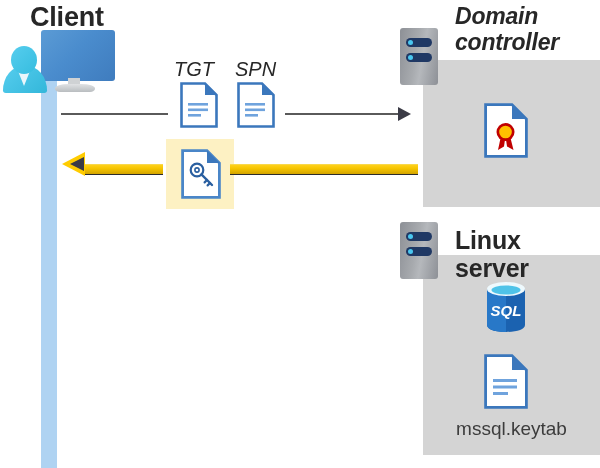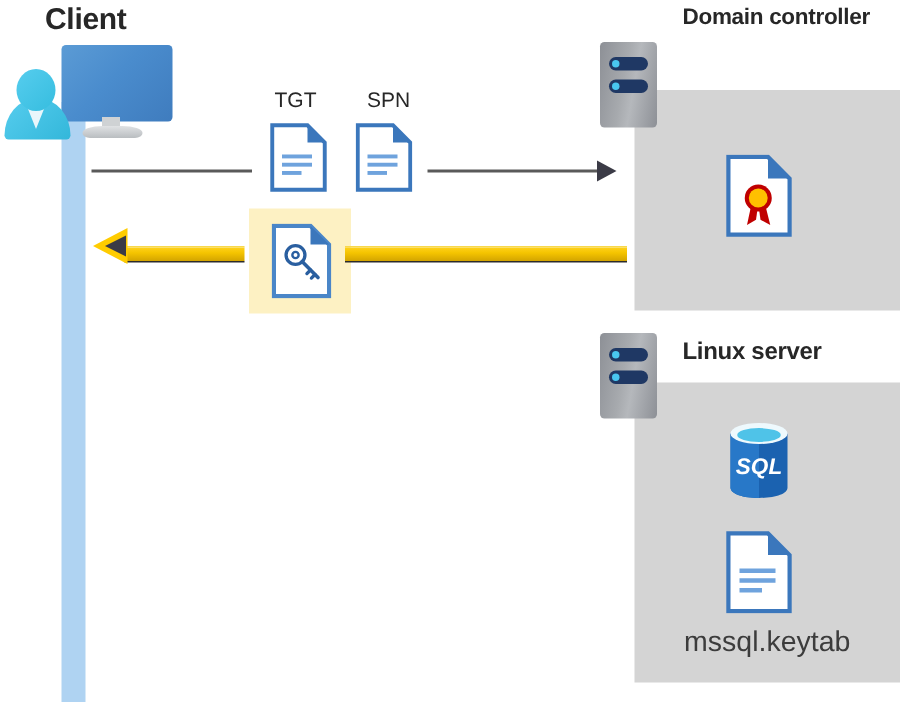--- a/index.html
+++ b/index.html
@@ -21,30 +21,31 @@
 
   
   .title {
     font-weight: bold;
     color: #272727;
     letter-spacing: -0.2px;
     line-height: 1.12;
   }
   #client-title {
     left: 30px; top: 2px;
-    font-size: 20px;
+    font-size: 27px;
   }
   #dc-title {
     left: 455px; top: 4px;
-    font-size: 15px;
+    font-size: 23px;
     width: 130px;
+    font-style: italic;
   }
   #linux-title {
     left: 455px; top: 226px;
-    font-size: 16px;
+    font-size: 25px;
   }
 
   
   .panel {
     background: #d4d4d4;
   }
   #dc-panel  { left: 423px; top: 60px;  width: 177px; height: 147px; }
   #linux-panel { left: 423px; top: 255px; width: 177px; height: 200px; }
 
   
@@ -155,23 +156,24 @@
 
   
   #key-highlight {
     left: 166px; top: 139px;
     width: 68px; height: 70px;
     background: #fdf1c3;
   }
 
   
   .doc-label {
-    font-size: 14px;
+    font-size: 20px;
     color: #272727;
-    text-align: center;
+    text-align: left;
+    font-style: italic;
   }
   #tgt-label { left: 174px; top: 58px; width: 46px; }
   #spn-label { left: 235px; top: 58px; width: 48px; }
   #keytab-label {
     left: 423px; top: 418px;
     width: 177px;
     text-align: center;
     font-size: 19px;
     color: #3c3c3c;
   }

